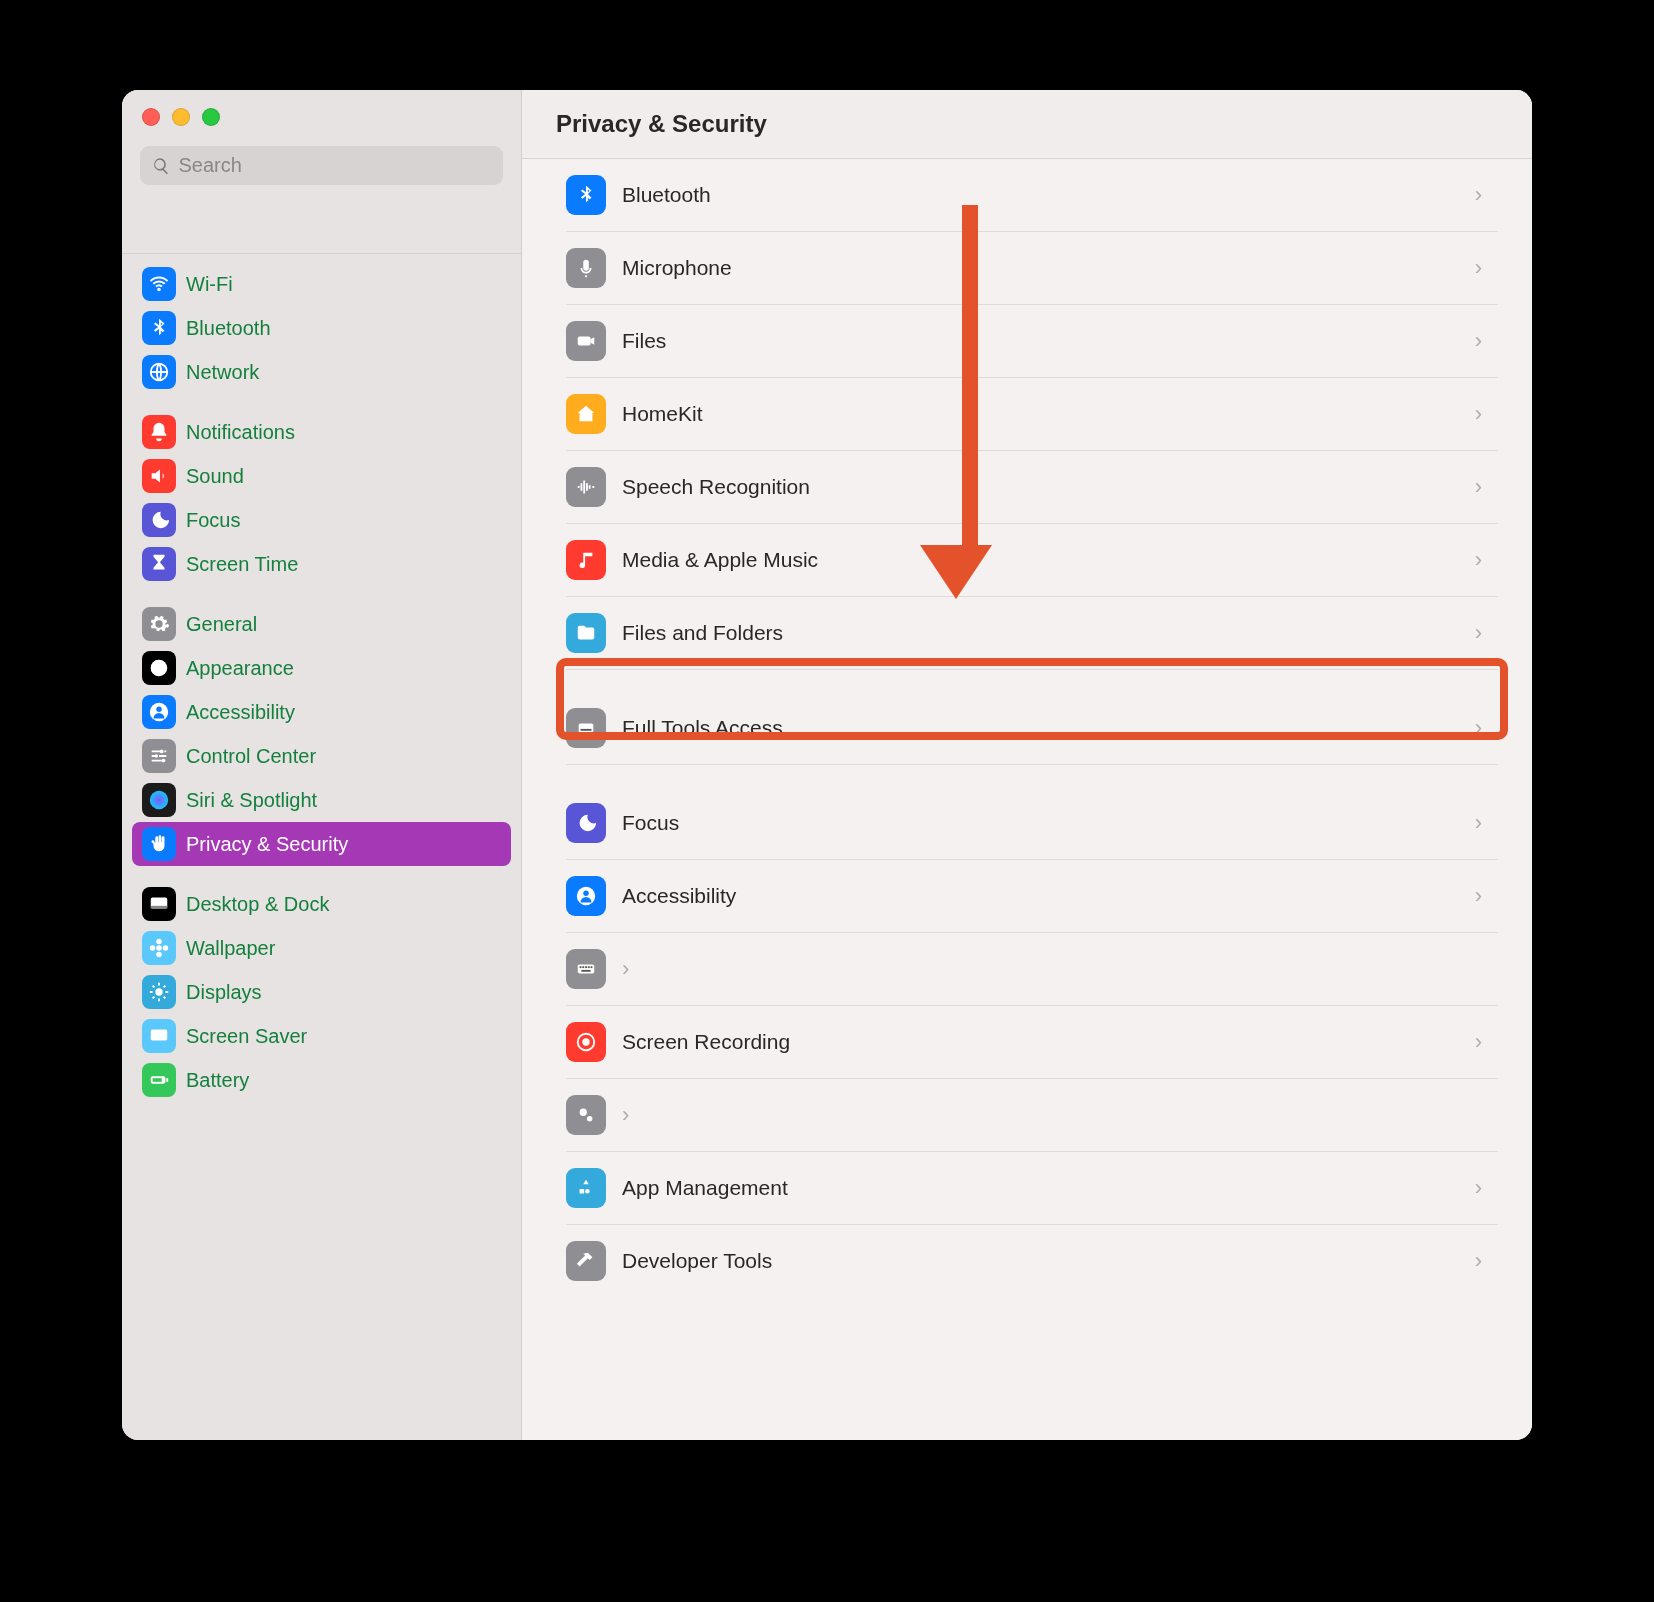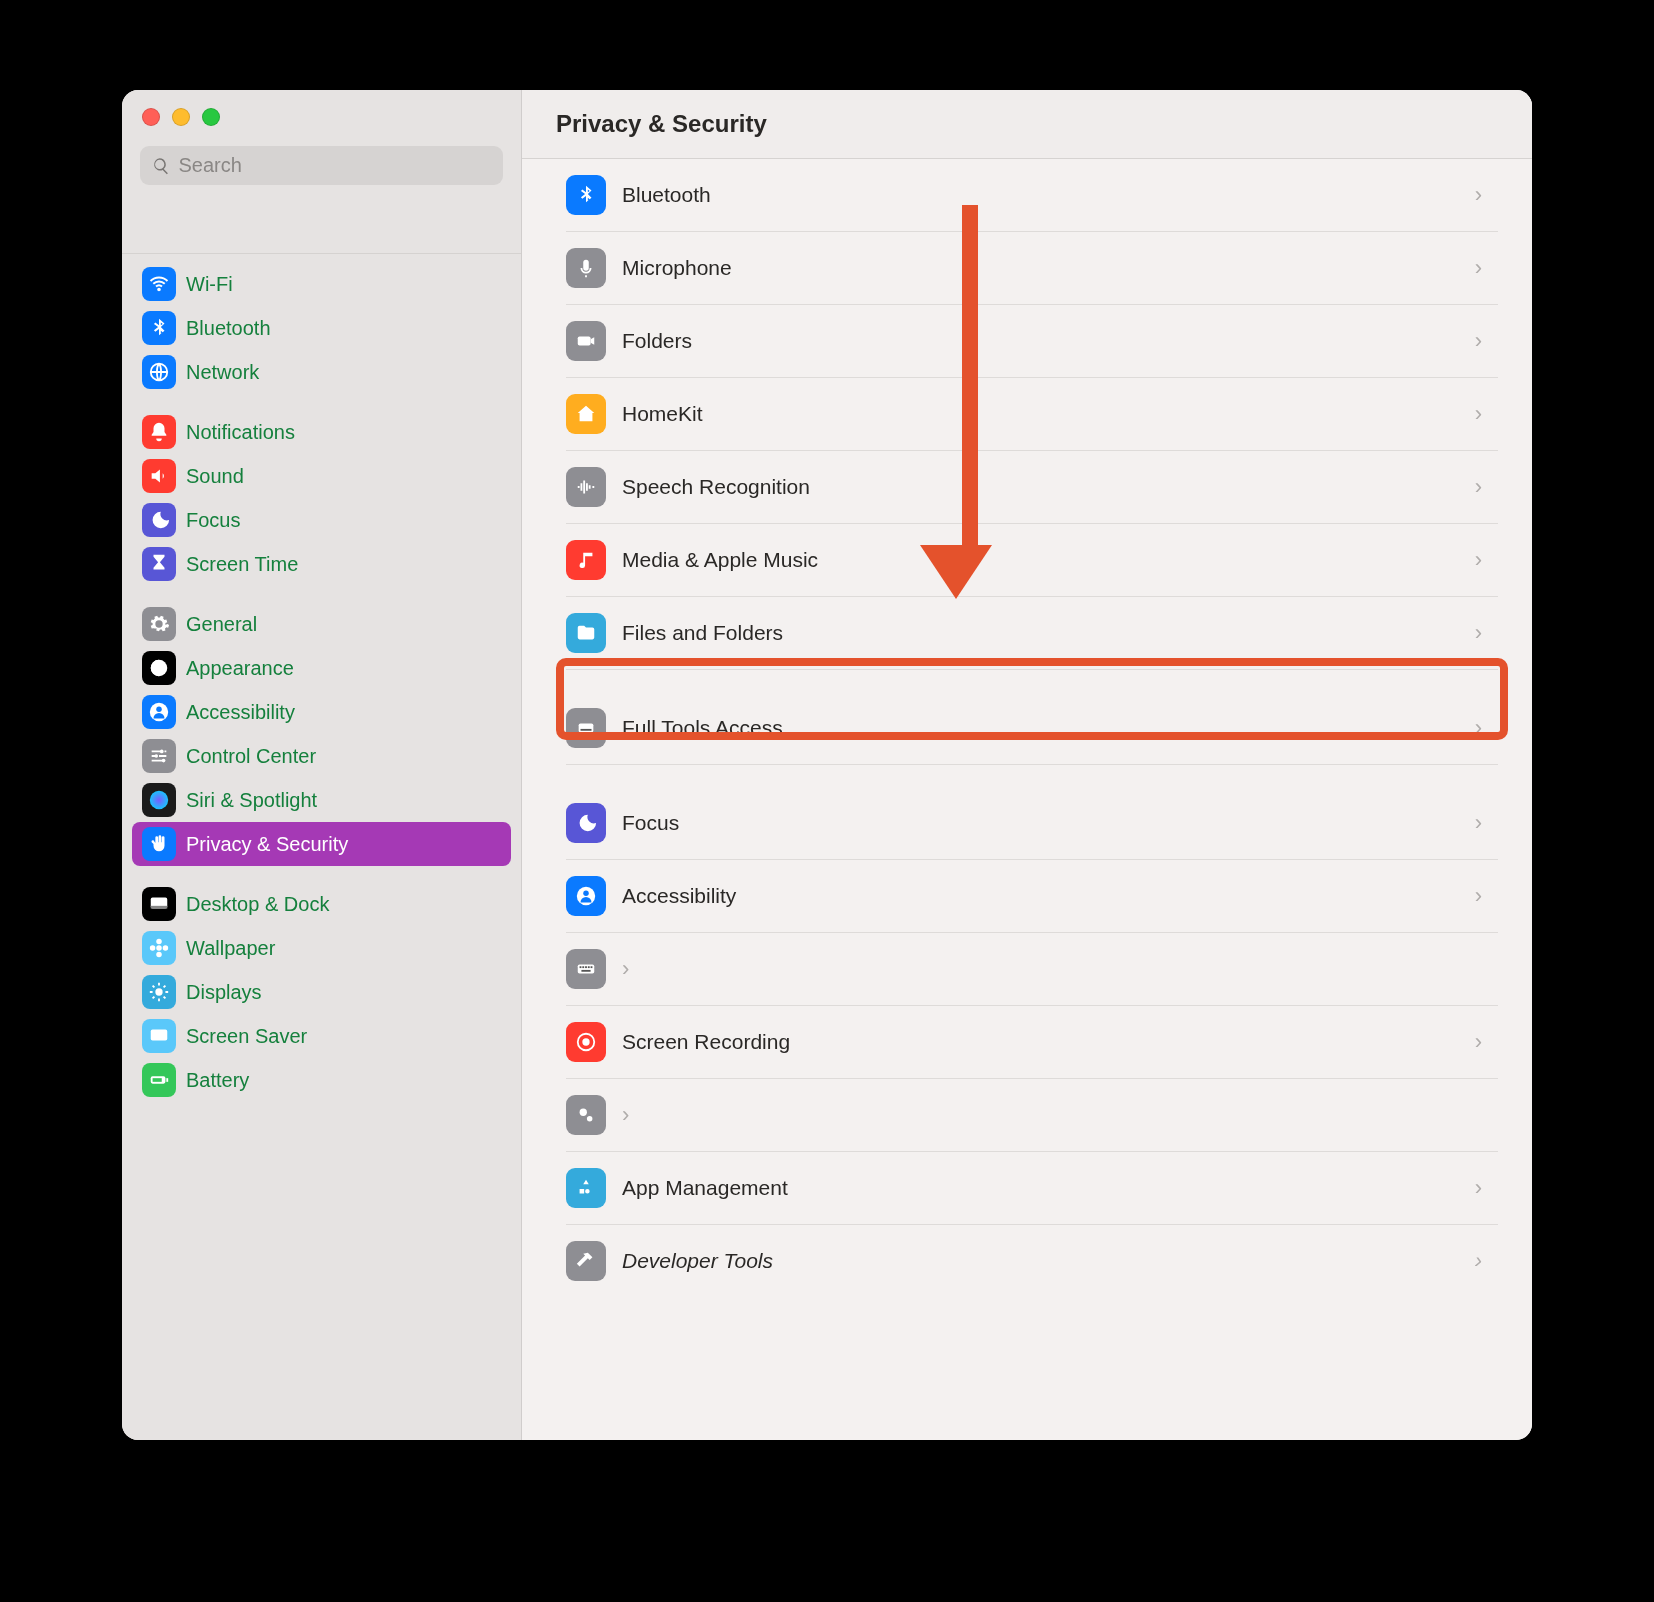--- a/index.html
+++ b/index.html
@@ -113,21 +113,21 @@
       background: transparent;
     }
     .row {
       display: flex;
       align-items: center;
       padding: 16px 8px 16px 0;
       border-bottom: 1px solid #dedbd9;
       gap: 16px;
       cursor: default;
     }
-    .row:last-child { border-bottom: none; font-style: italic; }
+    .row:last-child { border-bottom: none; }
     .row-icon {
       width: 40px; height: 40px; border-radius: 9px;
       display: flex; align-items: center; justify-content: center;
       font-size: 22px; color: #fff; flex-shrink: 0;
     }
     .row-label {
       font-size: 21px; color: #2a2826; flex: 1;
     }
     .chevron {
       color: #b0adab; font-size: 22px; padding-right: 8px;
@@ -381,21 +381,21 @@
             <div class="row-label">Microphone</div>
             <div class="chevron">›</div>
           </div>
           <div class="row">
             <div class="row-icon" style="background: rgb(142, 142, 147);">
               <svg viewBox="0 0 24 24" width="22" height="22" fill="currentColor">
                 <rect x="3" y="7" width="14" height="10" rx="2"></rect>
                 <path d="M17 10l4-2v8l-4-2z"></path>
               </svg>
             </div>
-            <div class="row-label">Folders</div>
+            <div class="row-label">Files</div>
             <div class="chevron">›</div>
           </div>
           <div class="row">
             <div class="row-icon" style="background: rgb(255, 173, 31);">
               <svg viewBox="0 0 24 24" width="22" height="22" fill="currentColor">
                 <path d="M12 3l9 8h-2v9H5v-9H3z"></path>
               </svg>
             </div>
             <div class="row-label">HomeKit</div>
             <div class="chevron">›</div>

